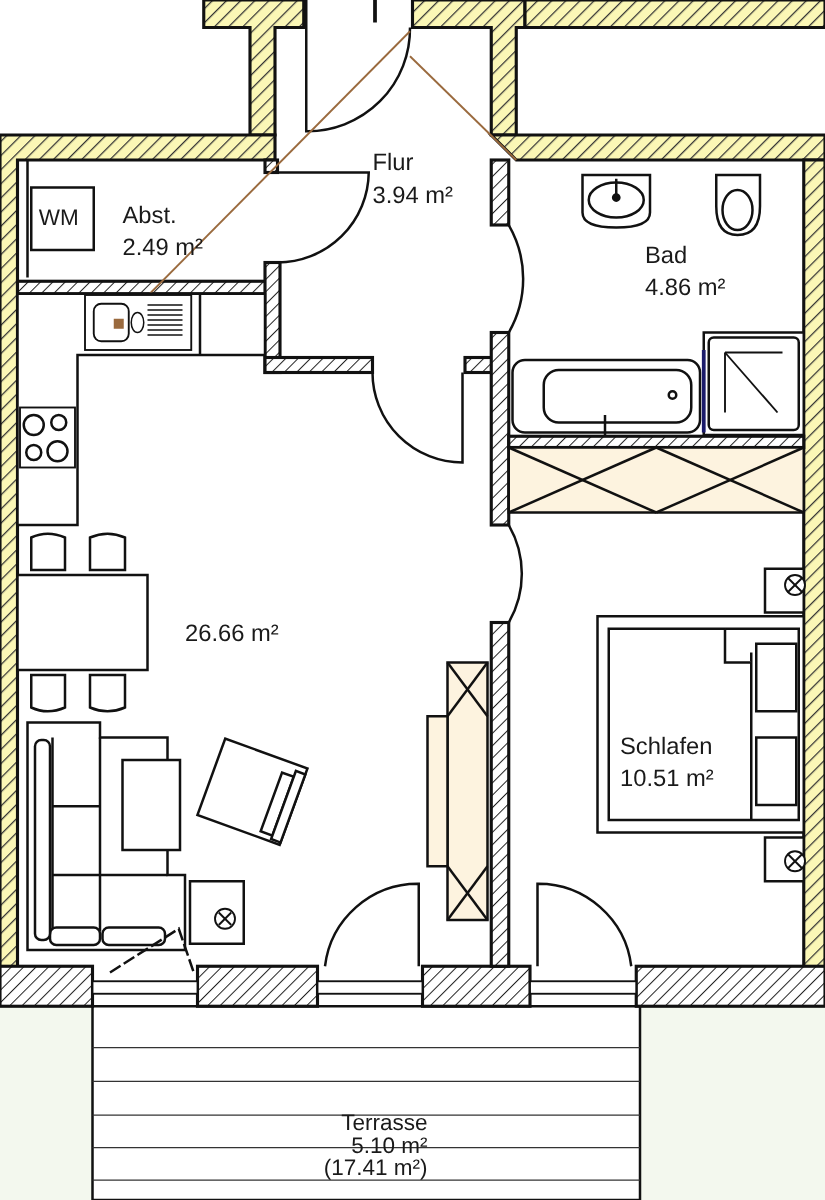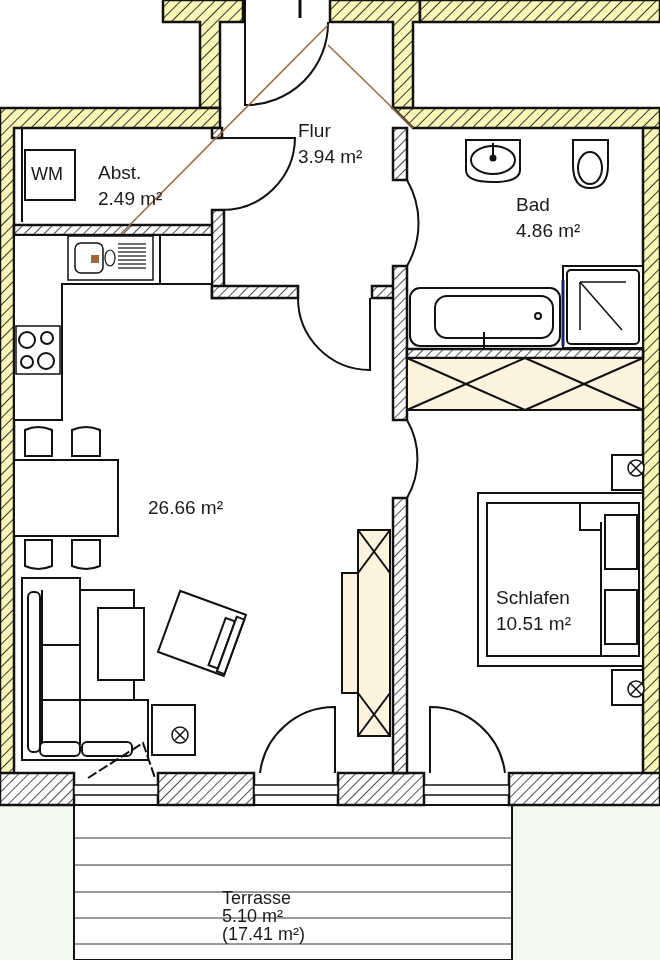--- a/index.html
+++ b/index.html
@@ -1,20 +1,20 @@
 <!DOCTYPE html>
 <html><head>
 <meta charset="utf-8">
 <style>
   html,body{margin:0;padding:0;}
   body{width:660px;height:960px;overflow:hidden;background:#ffffff;font-family:"Liberation Sans",sans-serif;position:relative;}
   #plan{position:absolute;left:0;top:0;width:660px;height:960px;}
   .lbl{position:absolute;color:#1a1a1a;font-family:"Liberation Sans",sans-serif;font-size:19px;line-height:1.35;white-space:nowrap;}
   .lbl span{display:block;}
-  .small{font-size:18px;line-height:1.0;text-align:left;}
+  .small{font-size:18px;line-height:1.0;text-align:right;}
 </style>
 </head>
 <body>
 
 <svg id="plan" viewBox="0 0 660 960" xmlns="http://www.w3.org/2000/svg">
   <defs>
     <pattern id="hatchY" patternUnits="userSpaceOnUse" width="8" height="8" patternTransform="rotate(45)">
       <rect width="8" height="8" fill="#fbf7b6"></rect>
       <line x1="0" y1="0" x2="0" y2="8" stroke="#333" stroke-width="2"></line>
     </pattern>

